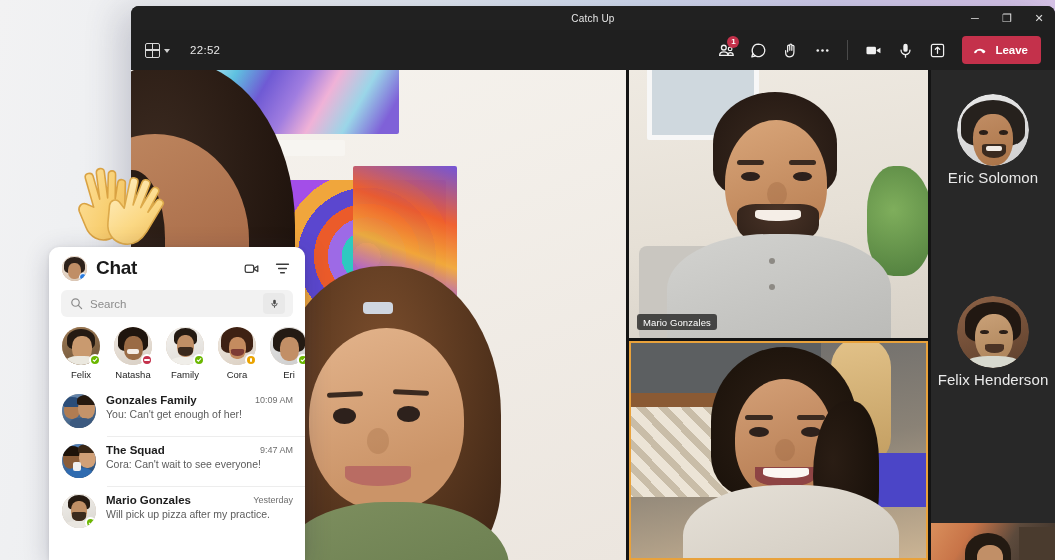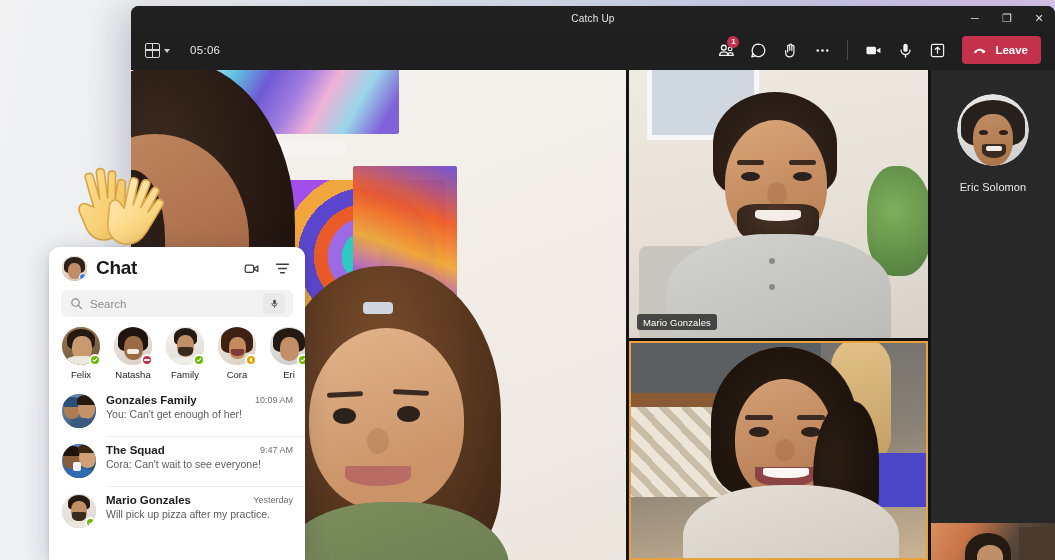--- a/index.html
+++ b/index.html
@@ -110,21 +110,21 @@
   .side-av-wrap.speaking {
     width: 80px; height: 80px;
     background: linear-gradient(140deg,#8f8ae0,#b59ce8 45%,#6f7fe0);
     padding: 3px;
   }
   .side-av {
     width: 72px; height: 72px; border-radius: 50%; overflow: hidden;
     position: relative; background: #3b3b3b;
   }
   .side-name {
-    color: #eaeaea; font-size: 11px; margin-top: 15px; letter-spacing: .1px;
+    color: #eaeaea; font-size: 15px; margin-top: 3px; letter-spacing: .1px;
     white-space: nowrap;
   }
   .side-gap-1 { height: 52px; }
   .side-gap-2 { height: 52px; }
   .side-tile-partial {
     position: absolute; left: 0; bottom: 0; width: 124px; height: 37px;
     overflow: hidden;
   }
 
   
@@ -229,21 +229,21 @@
       <div class="win-btn close">✕</div>
     </div>
   </div>
 
   <div class="toolbar">
     <div class="tb-left">
       <div class="layout-btn">
         <span class="grid-ico"></span>
         <span class="chev"></span>
       </div>
-      <span class="clock">05:06</span>
+      <span class="clock">22:52</span>
     </div>
     <div class="tb-spacer"></div>
     <div class="tb-right">
 
       <div class="tb-btn">
         <svg width="19" height="19" viewBox="0 0 20 20">
           <circle cx="7.2" cy="7" r="2.5" fill="none" stroke="#f0f0f0" stroke-width="1.4"></circle>
           <path d="M2.8 15.2c0-2.4 2-3.7 4.4-3.7s4.4 1.3 4.4 3.7z" fill="none" stroke="#f0f0f0" stroke-width="1.4"></path>
           <circle cx="13.8" cy="8.3" r="1.9" fill="none" stroke="#f0f0f0" stroke-width="1.3"></circle>
           <path d="M11.4 15.2c0-2 1.3-3 2.8-3 1.6 0 2.9 1 2.9 3z" fill="none" stroke="#f0f0f0" stroke-width="1.3"></path>
@@ -425,20 +425,34 @@
           </div>
         </div>
         <span class="side-name">Eric Solomon</span>
       </div>
 
       <div class="side-gap-1"></div>
 
 
       <div class="side-gap-2"></div>
 
+      <div class="side-person">
+        <div class="side-av-wrap">
+          <div class="side-av">
+            <div style="position:absolute;inset:0;background:linear-gradient(160deg,#8d6246,#5d3f2c);"></div>
+            <div style="position:absolute;left:8px;top:6px;width:56px;height:40px;background:#211812;border-radius:50% 50% 28% 28%;"></div>
+            <div style="position:absolute;left:18px;top:18px;width:38px;height:48px;background:linear-gradient(160deg,#caa178,#ab8258);border-radius:46% 46% 48% 48%;"></div>
+            <div style="position:absolute;left:23px;top:34px;width:9px;height:4px;border-radius:50%;background:#2b1f18;"></div>
+            <div style="position:absolute;left:42px;top:34px;width:9px;height:4px;border-radius:50%;background:#2b1f18;"></div>
+            <div style="position:absolute;left:28px;top:48px;width:19px;height:9px;background:#4b3325;border-radius:20% 20% 60% 60%;"></div>
+            <div style="position:absolute;left:10px;top:60px;width:52px;height:16px;background:#d7d9cf;border-radius:40% 40% 0 0;"></div>
+          </div>
+        </div>
+        <span class="side-name">Felix Henderson</span>
+      </div>
 
       <div class="side-tile-partial">
         <div style="position:absolute;inset:0;background:linear-gradient(120deg,#d98f5c,#c87448 30%,#5c4a3c 62%,#3a3028);"></div>
         <div style="position:absolute;left:34px;top:10px;width:46px;height:40px;background:#231a12;border-radius:50% 50% 24% 24%;"></div>
         <div style="position:absolute;left:46px;top:22px;width:26px;height:26px;background:#c18f67;border-radius:46%;"></div>
         <div style="position:absolute;left:88px;top:4px;width:36px;height:34px;background:#4a3b2e;"></div>
       </div>
     </div>
 
   </div>

